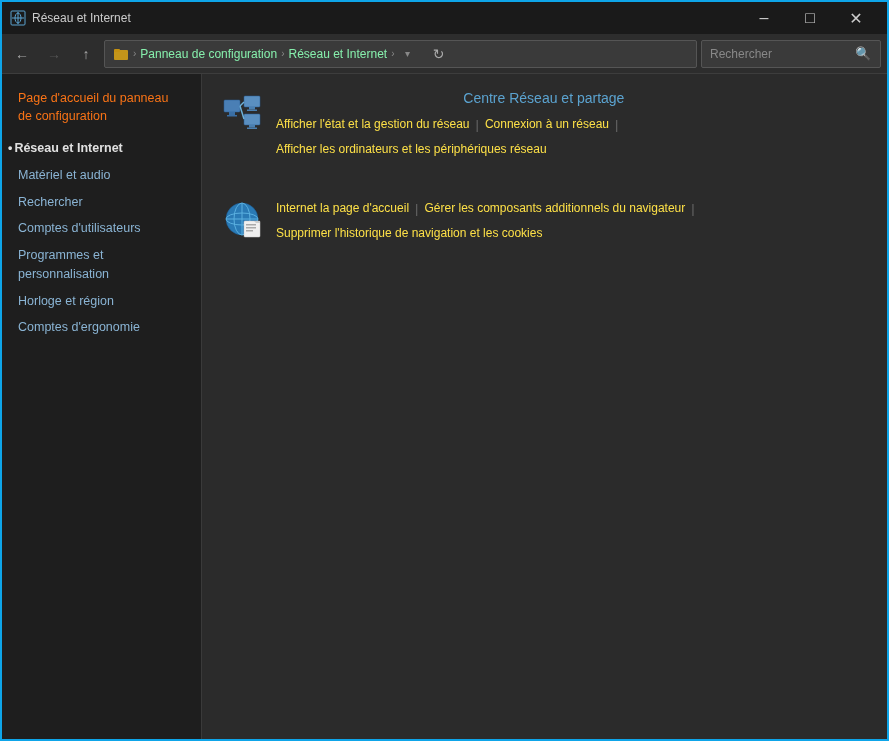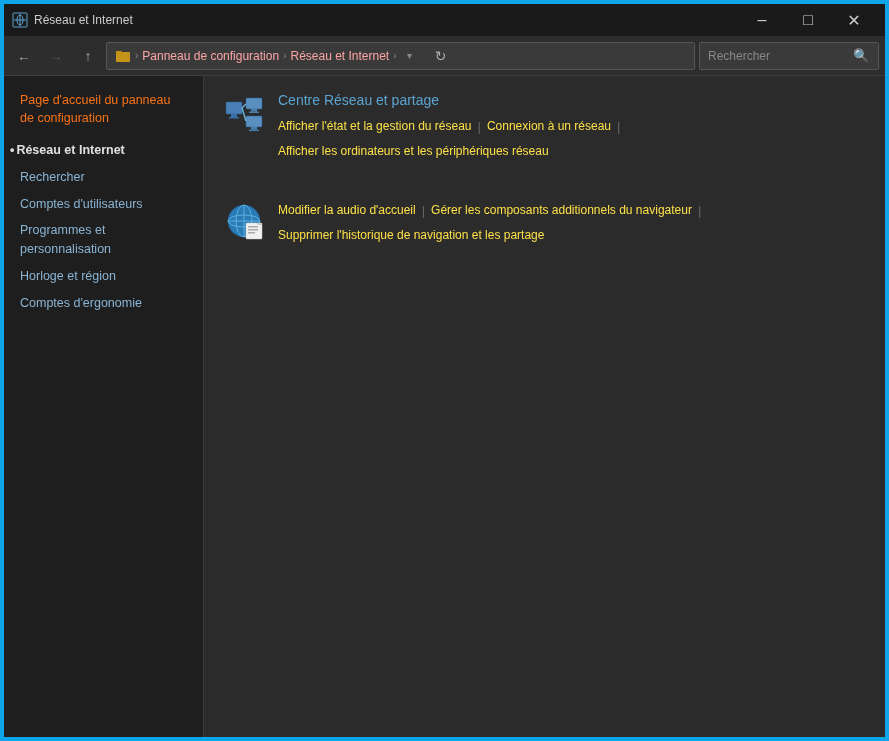--- a/index.html
+++ b/index.html
@@ -12,21 +12,21 @@
       align-items: center;
       width: 889px;
       height: 741px;
     }
     .window {
       width: 889px;
       height: 741px;
       background: #1e1e1e;
       display: flex;
       flex-direction: column;
-      border: 4px solid #0ea5e9;
+      border: 2px solid #0ea5e9;
     }
     
     .titlebar {
       background: #1a1a1a;
       height: 32px;
       display: flex;
       align-items: center;
       padding: 0 8px;
       user-select: none;
     }
@@ -96,21 +96,21 @@
       padding: 0 8px;
       color: #ccc;
       font-size: 12px;
       gap: 4px;
     }
     .breadcrumb-bar .sep {
       color: #888;
       font-size: 10px;
     }
     .breadcrumb-item {
-      color: #fca5a5;
+      color: #86efac;
       cursor: pointer;
     }
     .breadcrumb-dropdown {
       width: 18px;
       height: 28px;
       display: flex;
       align-items: center;
       justify-content: center;
       color: #888;
       font-size: 10px;
@@ -204,20 +204,21 @@
       background: #2b2b2b;
       padding: 16px 20px;
       overflow-y: auto;
     }
     .content-section {
       display: flex;
       align-items: flex-start;
       gap: 14px;
       margin-bottom: 20px;
       padding-bottom: 16px;
+      text-align: right;
     }
     .section-icon {
       width: 40px;
       height: 40px;
       flex-shrink: 0;
       display: flex;
       align-items: center;
       justify-content: center;
       margin-top: 2px;
     }
@@ -296,20 +297,21 @@
       <input type="text" placeholder="Rechercher" style="">
       <button class="search-icon-btn">🔍</button>
     </div>
   </div>
 
   <div class="main-layout">
 
     <div class="sidebar">
       <div class="sidebar-item home">Page d'accueil du panneau de configuration</div>
       <div class="sidebar-item active">Réseau et Internet</div>
+      <div class="sidebar-item">Matériel et audio</div>
       <div class="sidebar-item">Rechercher</div>
       <div class="sidebar-item">Comptes d'utilisateurs</div>
       <div class="sidebar-item">Programmes et personnalisation</div>
       <div class="sidebar-item">Horloge et région</div>
       <div class="sidebar-item">Comptes d'ergonomie</div>
     </div>
 
     <div class="content">
 
       <div class="content-section">
@@ -355,26 +357,26 @@
 
             <rect x="22" y="22" width="16" height="16" rx="1" fill="#f0f0f0" stroke="#ccc" stroke-width="0.5"></rect>
             <rect x="24" y="25" width="10" height="1.5" fill="#aaa"></rect>
             <rect x="24" y="28" width="10" height="1.5" fill="#aaa"></rect>
             <rect x="24" y="31" width="7" height="1.5" fill="#aaa"></rect>
             <polygon points="32,22 38,22 38,24 34,24" fill="#ccc"></polygon>
           </svg>
         </div>
         <div class="section-text">
           <div class="section-link-row">
-            <a class="section-link">Modifier la audio d'accueil</a>
+            <a class="section-link">Internet la page d'accueil</a>
             <span class="link-separator">|</span>
             <a class="section-link">Gérer les composants additionnels du navigateur</a>
             <span class="link-separator">|</span>
           </div>
           <div class="section-link-row">
-            <a class="section-link">Supprimer l'historique de navigation et les partage</a>
+            <a class="section-link">Supprimer l'historique de navigation et les cookies</a>
           </div>
         </div>
       </div>
 
     </div>
   </div>
 </div>
 
 </body></html>

